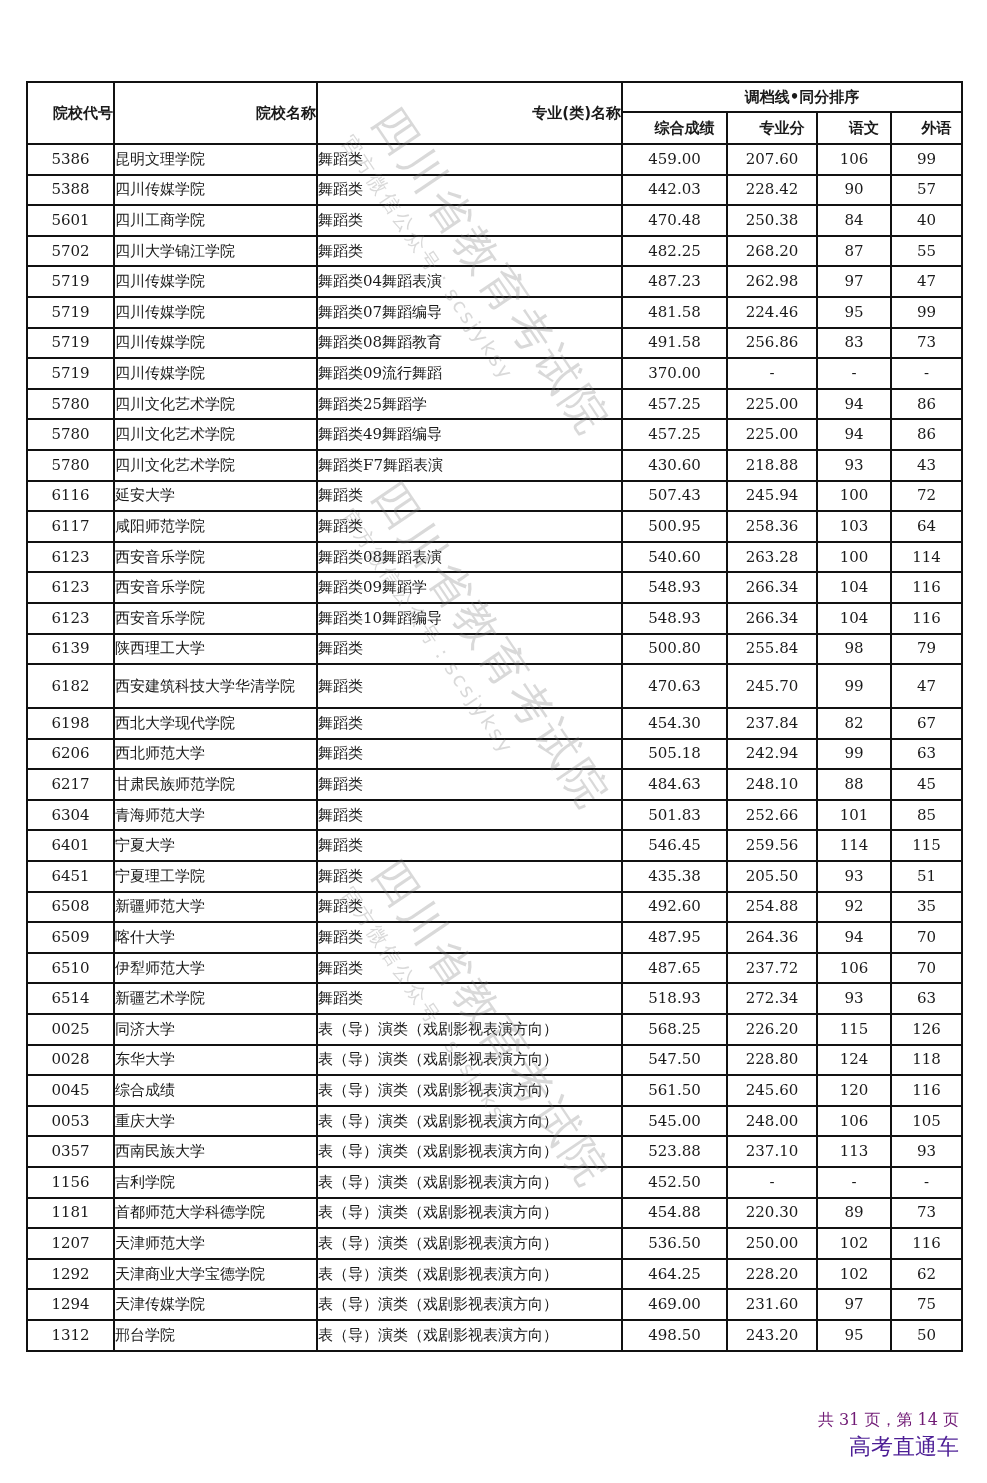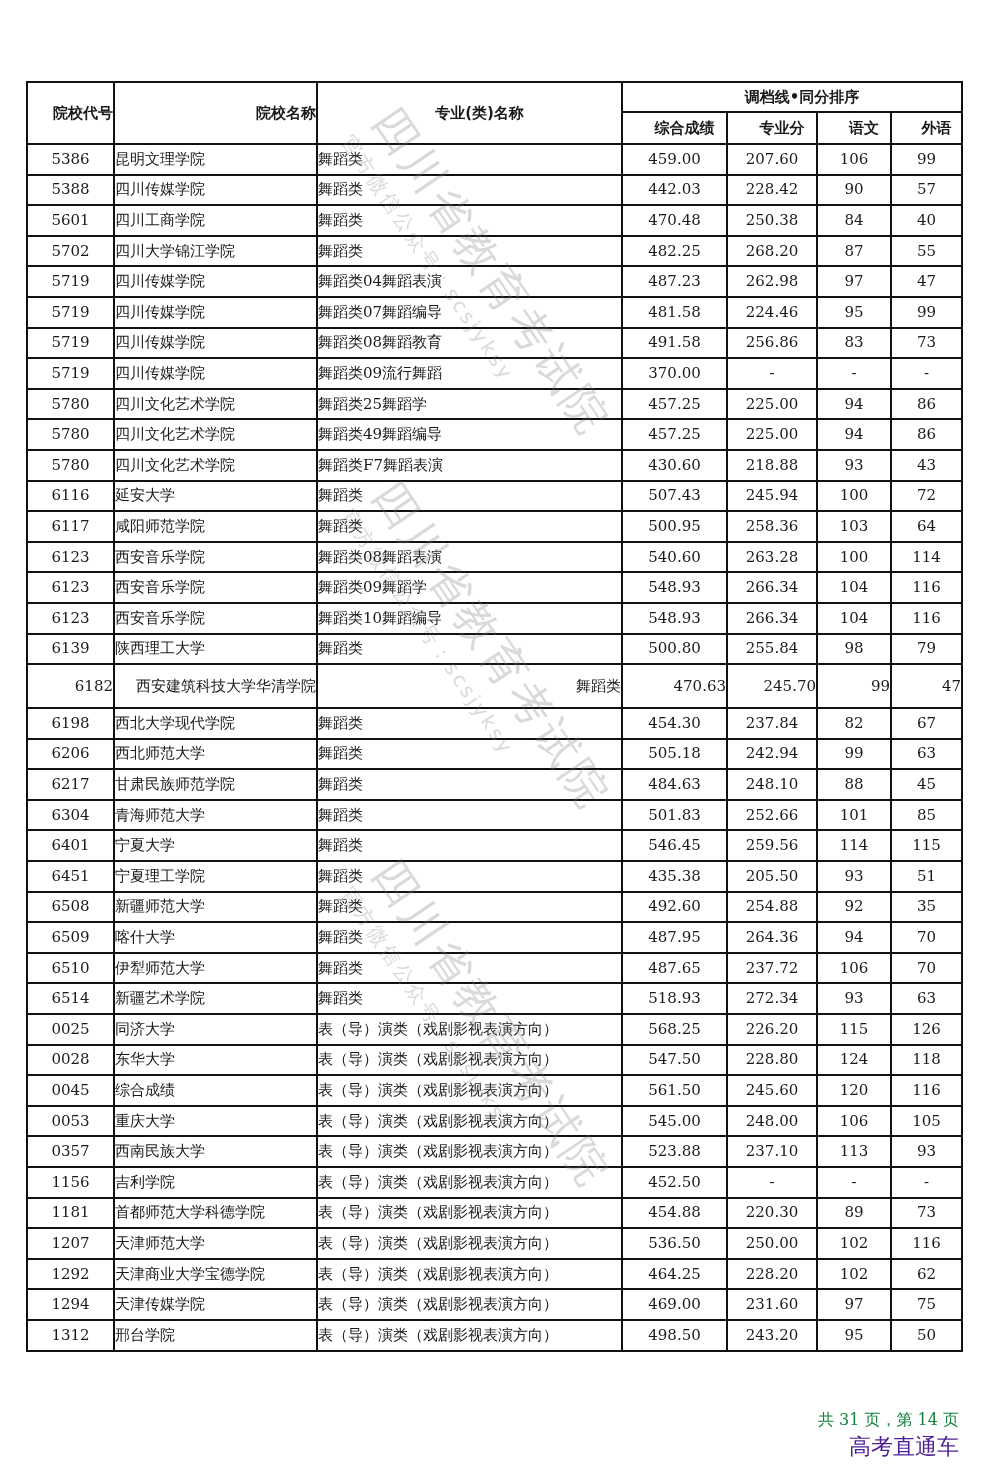--- a/index.html
+++ b/index.html
@@ -8,38 +8,38 @@
   .page { position: absolute; left: 0; top: 0; width: 987px; height: 1483px; }
   table.score-table {
     position: absolute; left: 26px; top: 81px; width: 935px;
     border-collapse: collapse; table-layout: fixed; z-index: 1;
   }
   table.score-table th, table.score-table td {
     border: 2px solid #111; padding: 0; font-size: 15px; line-height: 17px;
   }
   table.score-table th { font-family: "DejaVu Sans", "Liberation Sans", sans-serif; font-weight: bold; font-size: 15px; padding-left: 20px; }
   th.h-code, th.h-name { text-align: right; padding-left: 6px; }
-  th.h-major { text-align: center; margin-top: 12px; }
+  th.h-major { text-align: right; margin-top: 12px; }
   th.h-group { height: 28px; }
   th.h-sub { height: 30px; text-align: center; }
   td { height: 28.6px; }
   td.c-code { text-align: center; }
   td.c-name { text-align: left; padding-left: 3px; }
   td.c-major { text-align: left; padding-left: 3px; }
   td.c-num { text-align: center; }
-  tr.tall td { height: 42px; text-align: right; }
+  tr.tall td { height: 42px; }
   .watermark {
     position: absolute; z-index: 2; pointer-events: none;
     transform: rotate(56deg); transform-origin: left top;
     color: rgba(120,120,120,0.28); white-space: nowrap;
     font-family: "DejaVu Sans", "Liberation Sans", sans-serif;
   }
   .watermark .wm-main { font-size: 44px; letter-spacing: 4px; display: block; }
   .watermark .wm-sub { font-size: 20px; letter-spacing: 3px; display: block; margin-top: 2px; }
-  .footer-pages { position: absolute; right: 28px; top: 1410px; font-size: 16px; color: #15803d; }
+  .footer-pages { position: absolute; right: 28px; top: 1410px; font-size: 16px; color: #701a75; }
   .footer-brand { position: absolute; right: 28px; top: 1432px; font-size: 22px; color: #4c1d95;
                   font-family: "DejaVu Sans", "Liberation Sans", sans-serif; }
 </style>
 </head>
 <body>
 
 <div class="page">
   <table class="score-table">
     <colgroup>
       <col style="width:87px">

